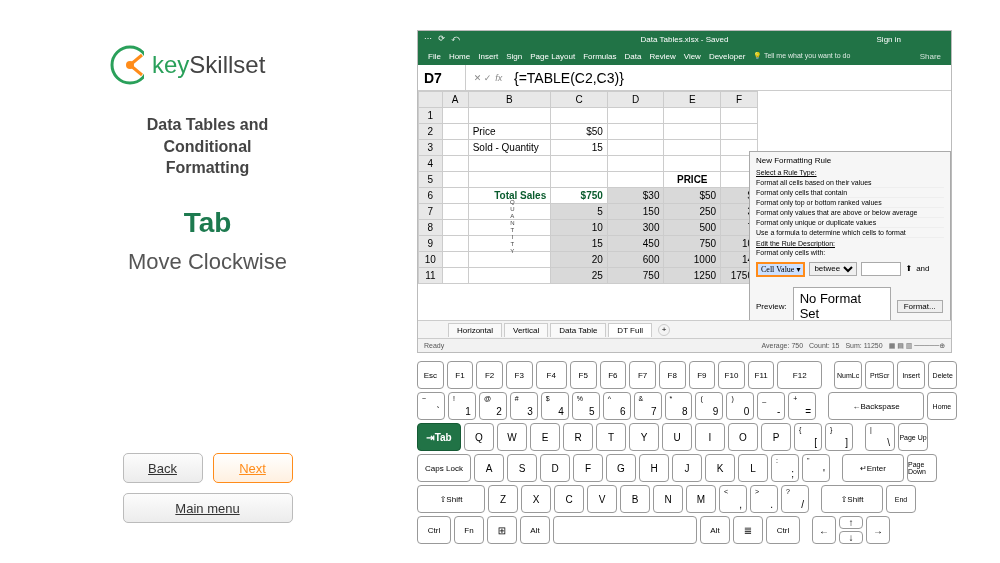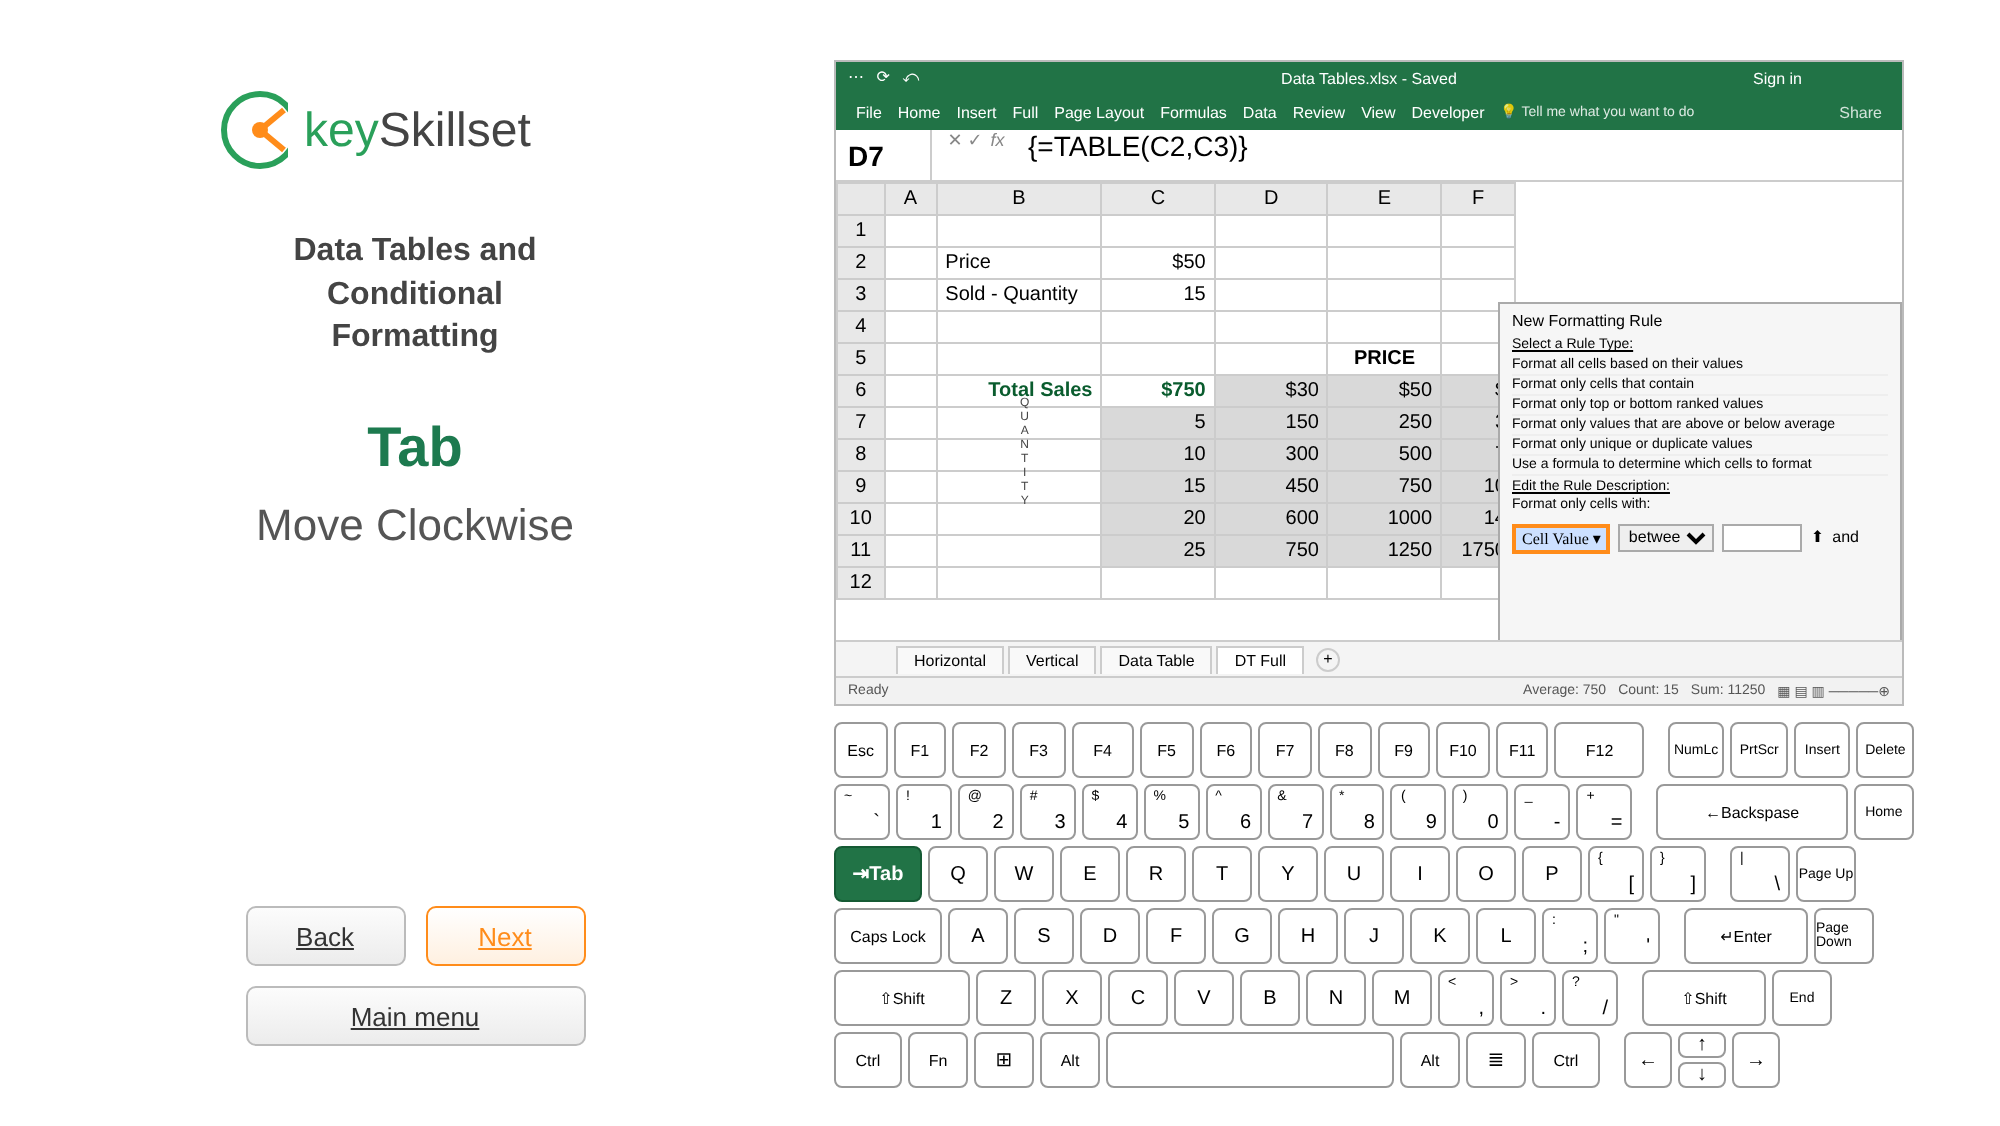--- a/index.html
+++ b/index.html
@@ -26,21 +26,21 @@
   
   .excel { border: 1px solid #bbb; width: 535px; height: 323px; margin: 0 0 8px 2px; display: flex; flex-direction: column; font-size: 9px; background: #fff; }
   .excel-title { background: #217346; height: 16px; color: #fff; display: flex; align-items: center; justify-content: center; font-size: 8px; position: relative; }
   .excel-title .dots { position: absolute; left: 6px; letter-spacing: 2px; }
   .excel-title .signin { position: absolute; right: 50px; font-size: 8px; }
   .ribbon { background: #217346; height: 18px; display: flex; align-items: center; gap: 8px; padding: 0 10px; color: #fff; font-size: 8px; }
   .ribbon span { cursor: pointer; }
   .ribbon .tell { font-size: 7px; opacity: .85; }
   .ribbon .share { margin-left: auto; opacity: .8; }
 
-  .fxbar { height: 26px; display: flex; align-items: flex-start; border-bottom: 1px solid #ccc; background: #fff; }
+  .fxbar { height: 26px; display: flex; align-items: center; border-bottom: 1px solid #ccc; background: #fff; }
   .namebox { width: 48px; height: 100%; border-right: 1px solid #ccc; display: flex; align-items: center; justify-content: flex-start; padding-left: 6px; font-size: 14px; font-weight: bold; }
   .fxicons { width: 44px; display: flex; align-items: center; justify-content: center; gap: 4px; font-size: 9px; color: #888; }
   .fxval { flex: 1; font-size: 14px; padding-left: 4px; font-family: Arial; }
 
   .sheet-area { flex: 1; position: relative; overflow: hidden; }
   table.sheet { border-collapse: collapse; font-size: 10px; width: 340px; }
   table.sheet th, table.sheet td { border: 1px solid #ccc; height: 16px; text-align: right; padding: 0 4px; font-weight: normal; background: #fff; }
   table.sheet th { background: #e8e8e8; text-align: center; }
   table.sheet th.rh { width: 18px; }
   table.sheet td.lbl { text-align: left; }
@@ -117,21 +117,21 @@
     <div class="excel">
       <div class="excel-title">
         <span class="dots">⋯ ⟳ ⤺</span>
         <span>Data Tables.xlsx - Saved</span>
         <span class="signin">Sign in</span>
       </div>
       <div class="ribbon">
         <span>File</span>
         <span>Home</span>
         <span>Insert</span>
-        <span>Full</span>
+        <span>Sign</span>
         <span>Page Layout</span>
         <span>Formulas</span>
         <span>Data</span>
         <span>Review</span>
         <span>View</span>
         <span>Developer</span>
         <span class="tell">💡 <span>Tell me what you want to do</span></span>
         <span class="share">Share</span>
       </div>
       <div class="fxbar">
@@ -242,29 +242,20 @@
                 <td class="sel">14</td>
               </tr>
           <tr>
                 <th>11</th>
                 <td></td>
                 <td></td>
                 <td class="sel">25</td>
                 <td class="sel">750</td>
                 <td class="sel">1250</td>
                 <td class="sel">1750</td>
-              </tr>
-          <tr>
-                <th>12</th>
-                <td></td>
-                <td></td>
-                <td></td>
-                <td></td>
-                <td></td>
-                <td></td>
               </tr>
         </tbody>
           </table>
         <div class="qty-note">Q<br>U<br>A<br>N<br>T<br>I<br>T<br>Y</div>
 
         <div class="dialog">
           <div class="dlg-title">New Formatting Rule</div>
           <div class="sec">Select a Rule Type:</div>
           <ul>
             <li>Format all cells based on their values</li>
@@ -276,20 +267,25 @@
           </ul>
           <div class="sec">Edit the Rule Description:</div>
           <div style="font-size:7px">Format only cells with:</div>
           <div class="row2">
             <span class="highlight-box"><span>Cell Value</span> ▾</span>
             <select style="width:48px"><option>between</option></select>
             <input type="text" style="width: 40px;">
             <span style="font-size:8px">⬆</span>
             <span>and</span>
           </div>
+          <div class="preview-row">
+            <span>Preview:</span>
+            <div class="preview-box">No Format Set</div>
+            <button class="fmt-btn">Format...</button>
+          </div>
 
         </div>
       </div>
       <div class="tabs">
         <div class="tab">Horizontal</div>
         <div class="tab">Vertical</div>
         <div class="tab">Data Table</div>
         <div class="tab active">DT Full</div>
         <div class="plus">+</div>
       </div>

